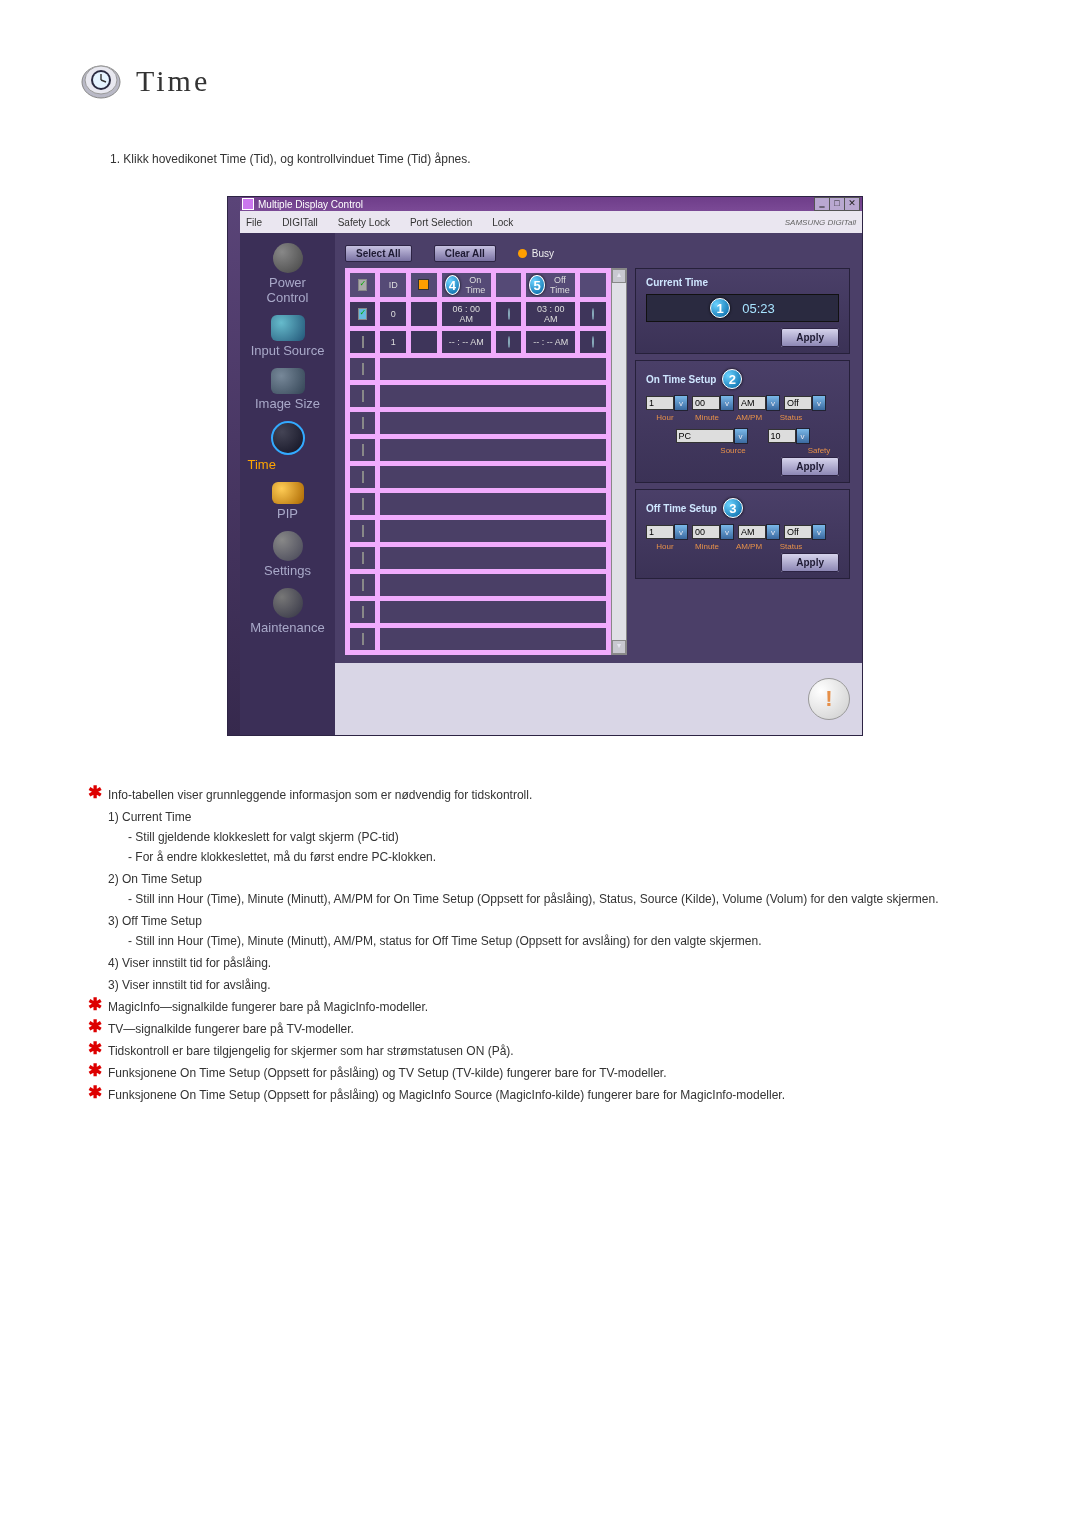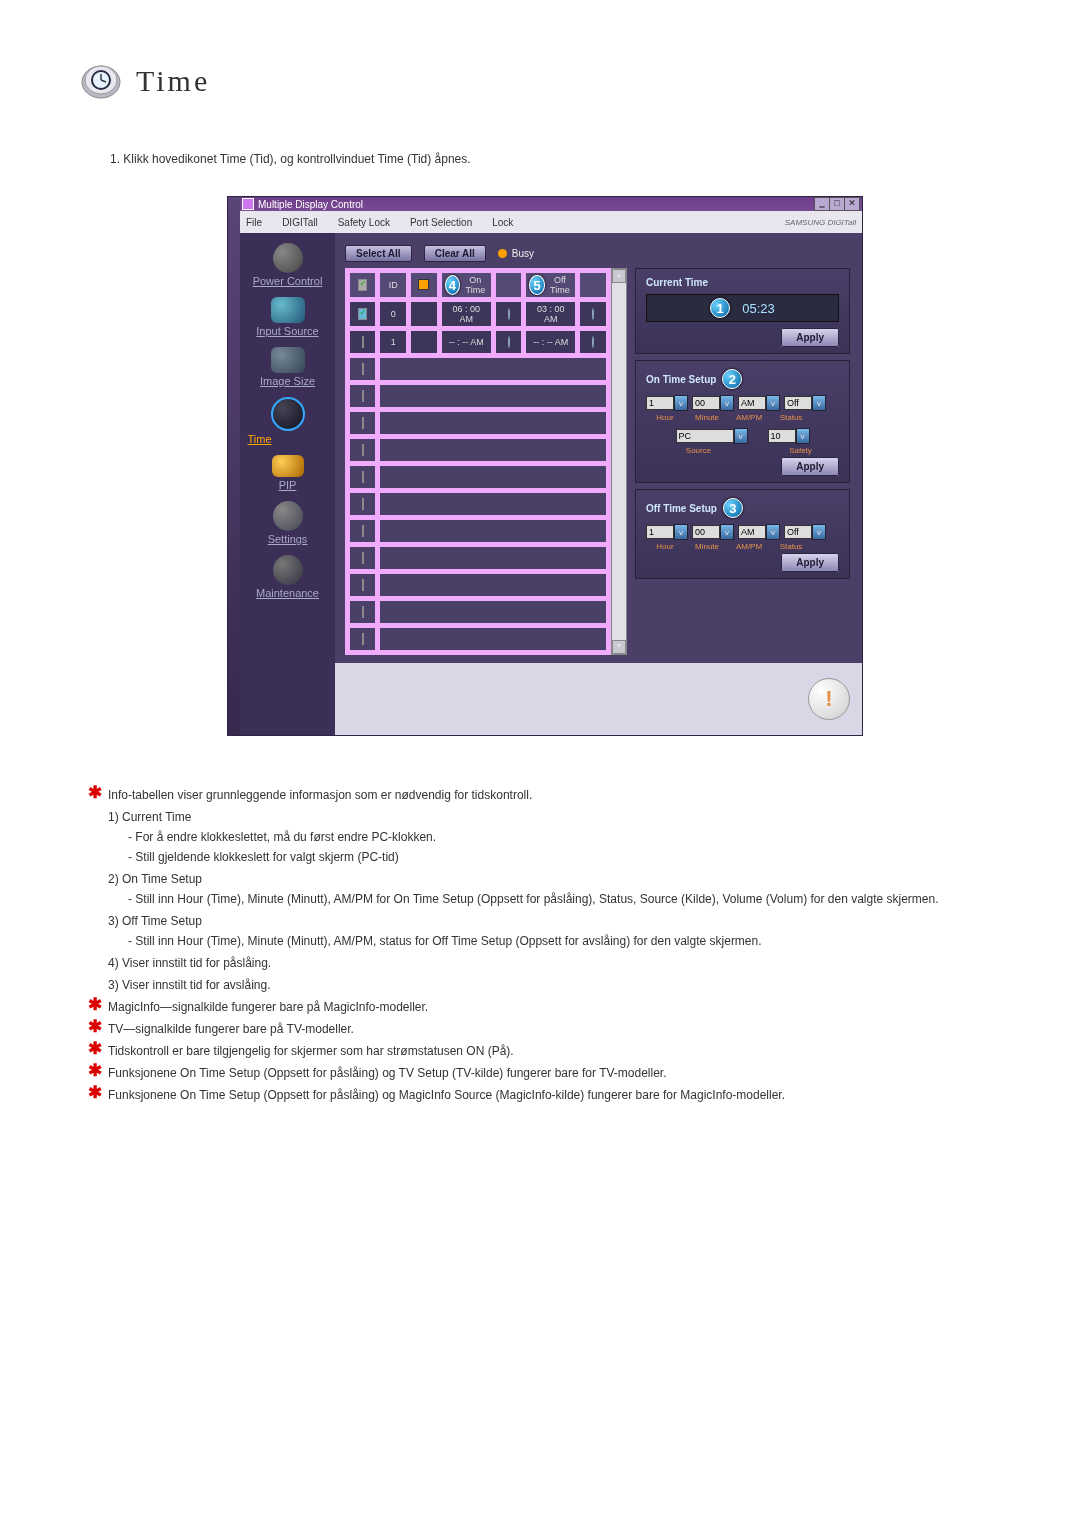--- a/index.html
+++ b/index.html
@@ -122,37 +122,36 @@
     border-radius: 6px;
   }
   .side-icon.power { border-radius: 50%; width: 30px; height: 30px; }
   .side-icon.input { background: radial-gradient(circle at 30% 30%, #6bc, #257); }
   .side-icon.imgsz { background: radial-gradient(circle at 30% 30%, #789, #345); }
   .side-icon.time { border-radius: 50%; width: 30px; height: 30px; background: radial-gradient(circle at 30% 30%, #445, #112); border: 2px solid #3af; }
   .side-icon.pip { background: radial-gradient(circle at 30% 30%, #fc5, #a60); width: 32px; height: 22px; }
   .side-icon.settings { background: radial-gradient(circle at 30% 30%, #888, #445); border-radius: 50%; width: 30px; height: 30px;}
   .side-icon.maint { background: radial-gradient(circle at 30% 30%, #777, #334); border-radius: 50%; width: 30px; height: 30px;}
   .side-label {
-    font-size: 11px;
+    font-size: 13px;
     color: #a9a9c9;
-    text-decoration: underline;
   }
   .side-label.sel {
     color: #ffa500;
   }
   .main {
     flex: 1;
     background: #4b3f68;
     display: flex;
     flex-direction: column;
   }
   .topbar {
     display: flex;
     align-items: center;
-    gap: 12px;
+    gap: 22px;
     padding: 12px 10px 6px 10px;
   }
   .btn {
     background: linear-gradient(#c6c1e0, #7a72a3);
     color: #1e1a33;
     border: 1px solid #2d2444;
     font-size: 10px;
     padding: 2px 10px;
     border-radius: 2px;
     font-weight: bold;
@@ -623,21 +622,21 @@
             <div class="form-row" style="justify-content:center;gap:20px;">
               <span class="sel">
                   <input class="wide" value="PC" style="">
                   <span class="dd">v</span>
                 </span>
               <span class="sel">
                   <input value="10" style="">
                   <span class="dd">v</span>
                 </span>
             </div>
-            <div class="labels" style="justify-content:center;gap:48px;">
+            <div class="labels" style="justify-content:flex-end;gap:32px;">
               <span style="width:68px;text-align:center">Source</span>
               <span style="width:40px">Safety</span>
             </div>
             <div class="apply"><span class="btn">Apply</span></div>
           </div>
 
           <div class="panel">
             <div class="panel-title">
               <span>Off Time Setup</span>
               <span class="callout">3</span>
@@ -678,22 +677,22 @@
   </div>
 </div>
 
 <div class="notes">
   <div class="star-row">
       <span class="star">✱</span>
       <span>Info-tabellen viser grunnleggende informasjon som er nødvendig for tidskontroll.</span>
     </div>
 
   <div class="numitem">1)  Current Time</div>
+  <div class="sub dash">- Still gjeldende klokkeslett for valgt skjerm (PC-tid)</div>
   <div class="sub dash">- For å endre klokkeslettet, må du først endre PC-klokken.</div>
-  <div class="sub dash">- Still gjeldende klokkeslett for valgt skjerm (PC-tid)</div>
 
   <div class="numitem">2)  On Time Setup</div>
   <div class="sub dash">- Still inn Hour (Time), Minute (Minutt), AM/PM for On Time Setup (Oppsett for påslåing), Status, Source (Kilde), Volume (Volum) for den valgte skjermen.</div>
 
   <div class="numitem">3)  Off Time Setup</div>
   <div class="sub dash">- Still inn Hour (Time), Minute (Minutt), AM/PM, status for Off Time Setup (Oppsett for avslåing) for den valgte skjermen.</div>
 
   <div class="numitem">4)  Viser innstilt tid for påslåing.</div>
   <div class="numitem">3)  Viser innstilt tid for avslåing.</div>
 

